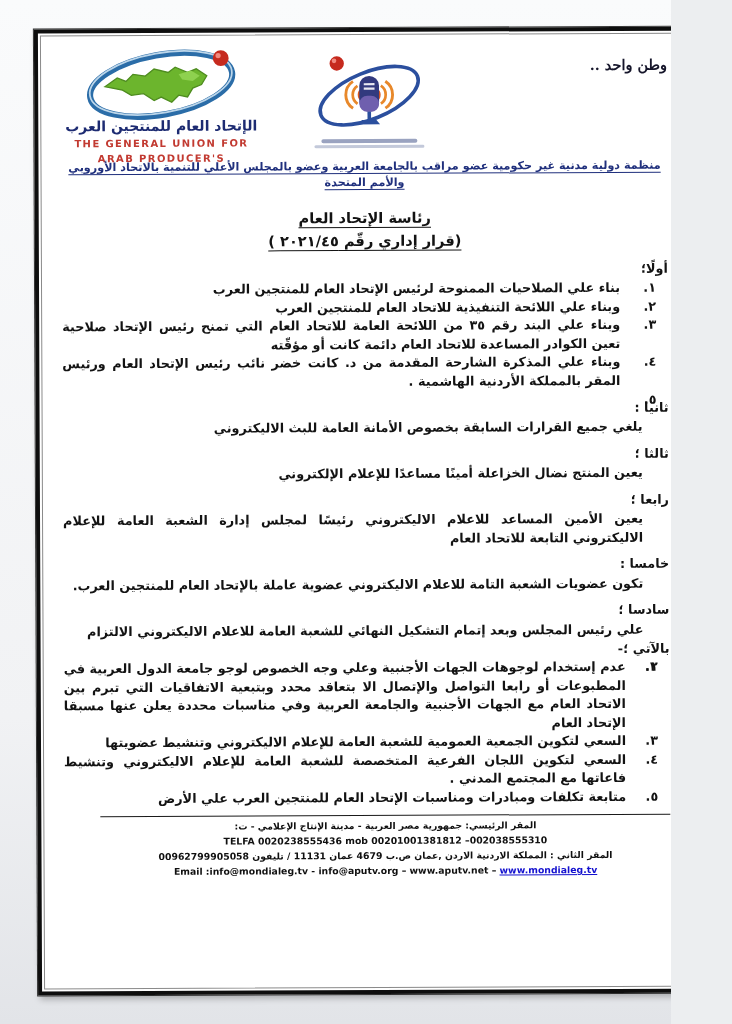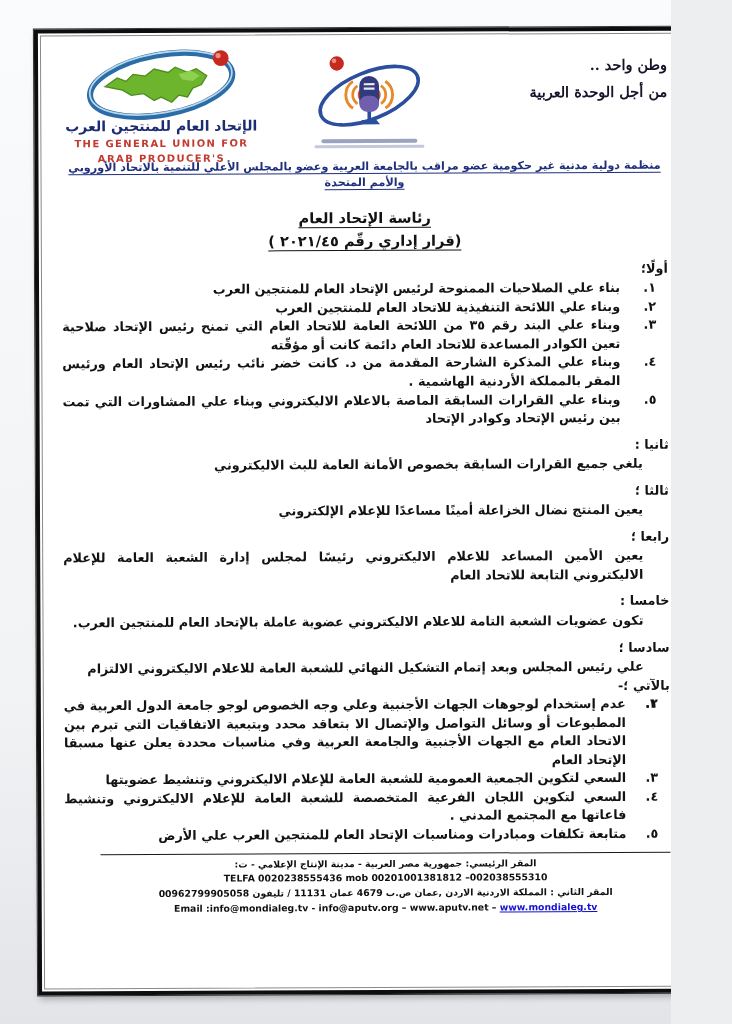--- a/index.html
+++ b/index.html
@@ -69,21 +69,20 @@
 
 <div class="photo">
   <div class="page">
     <div class="page-inner">
       <div class="content">
 
         <div class="header">
 
           <div class="slogan">
             <div>وطن واحد ..</div>
-            <div>من أجل الوحدة العربية</div>
           </div>
 
           <div class="center-logo">
             <svg width="126" height="88" viewBox="0 0 140 98">
               <g transform="rotate(-22 70 52)">
                 <ellipse cx="70" cy="52" rx="58" ry="26" fill="none" stroke="#2b4f9e" stroke-width="4"></ellipse>
               </g>
               <circle cx="34" cy="16" r="8" fill="#c62a1e"></circle>
               <circle cx="31" cy="13" r="2.6" fill="#f0897f"></circle>
 
@@ -143,21 +142,20 @@
           <div class="li">
             <span class="num">٣.</span>
             <span>وبناء علي البند رقم ٣٥ من اللائحة العامة للاتحاد العام التي تمنح رئيس الإتحاد صلاحية تعين الكوادر المساعدة للاتحاد العام  دائمة كانت أو مؤقّته</span>
           </div>
           <div class="li">
             <span class="num">٤.</span>
             <span>وبناء علي المذكرة الشارحة المقدمة من د. كانت خضر نائب رئيس الإتحاد العام ورئيس المقر بالمملكة الأردنية الهاشمية .</span>
           </div>
           <div class="li">
             <span class="num">٥.</span>
-            <span>وبناء علي القرارات السابقة الماصة بالاعلام الاليكتروني وبناء علي المشاورات التي تمت بين رئيس الإتحاد وكوادر الإتحاد</span>
           </div>
         </div>
 
         <div class="sec-heading">ثانيا :</div>
         <div class="sub">يلغي جميع القرارات السابقة بخصوص الأمانة العامة للبث الاليكتروني</div>
 
         <div class="sec-heading">ثالثا ؛</div>
         <div class="sub">يعين المنتج نضال الخزاعلة أمينًا مساعدًا للإعلام الإلكتروني</div>
 
         <div class="sec-heading">رابعا ؛</div>
@@ -169,21 +167,21 @@
         <div class="sec-heading">سادسا ؛</div>
         <div class="sub">علي رئيس المجلس وبعد إتمام التشكيل النهائي للشعبة العامة للاعلام الاليكتروني الالتزام</div>
         <div>بالآتي ؛-</div>
 
         <div class="list2">
           <div class="li">
             <span class="num">١.</span>
           </div>
           <div class="li">
             <span class="num">٢.</span>
-            <span>عدم إستخدام لوجوهات الجهات الأجنبية وعلي وجه الخصوص لوجو جامعة الدول العربية في المطبوعات أو وسائل التواصل والإتصال الا بتعاقد محدد وبتبعية الاتفاقيات التي تبرم بين الاتحاد العام مع الجهات الأجنبية والجامعة العربية وفي مناسبات محددة يعلن عنها مسبقا الإتحاد العام</span>
+            <span>عدم إستخدام لوجوهات الجهات الأجنبية وعلي وجه الخصوص لوجو جامعة الدول العربية في المطبوعات أو رابعا التواصل والإتصال الا بتعاقد محدد وبتبعية الاتفاقيات التي تبرم بين الاتحاد العام مع الجهات الأجنبية والجامعة العربية وفي مناسبات محددة يعلن عنها مسبقا الإتحاد العام</span>
           </div>
           <div class="li">
             <span class="num">٣.</span>
             <span>السعي لتكوين الجمعية العمومية للشعبة العامة للإعلام الاليكتروني وتنشيط عضويتها</span>
           </div>
           <div class="li">
             <span class="num">٤.</span>
             <span>السعي لتكوين اللجان الفرعية المتخصصة للشعبة العامة للإعلام الاليكتروني وتنشيط فاعاتها مع المجتمع المدني .</span>
           </div>
           <div class="li">

